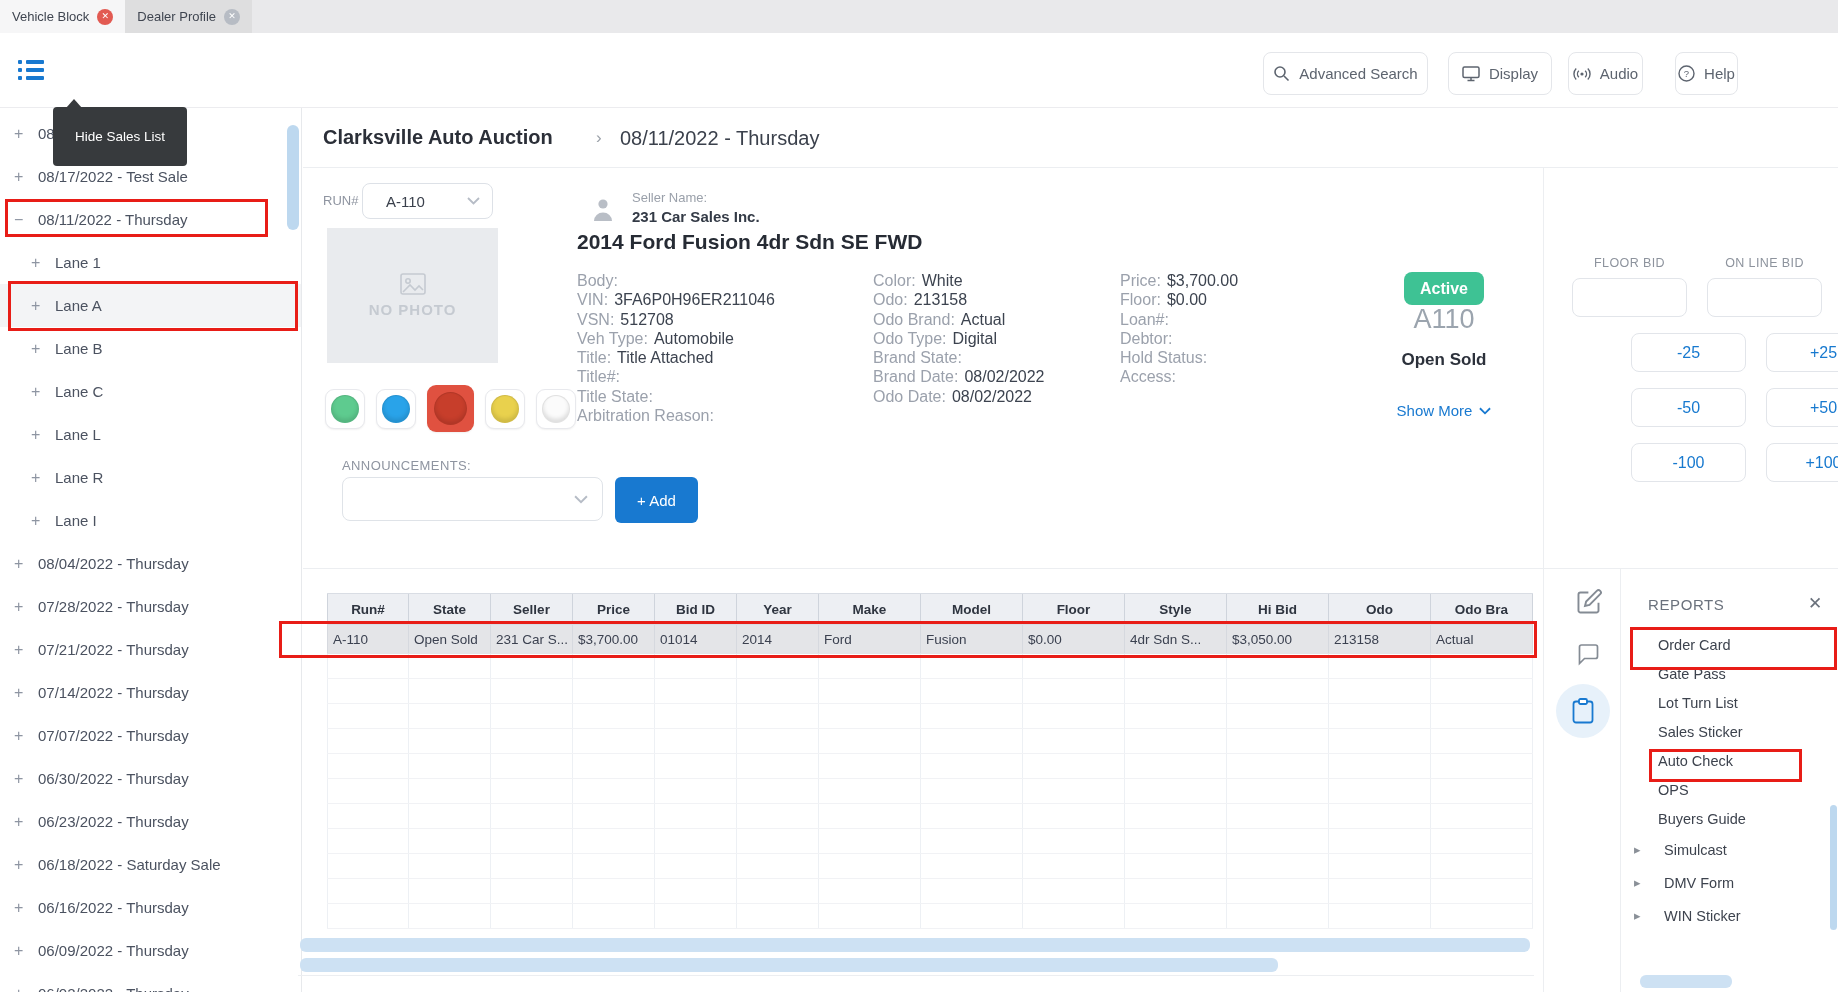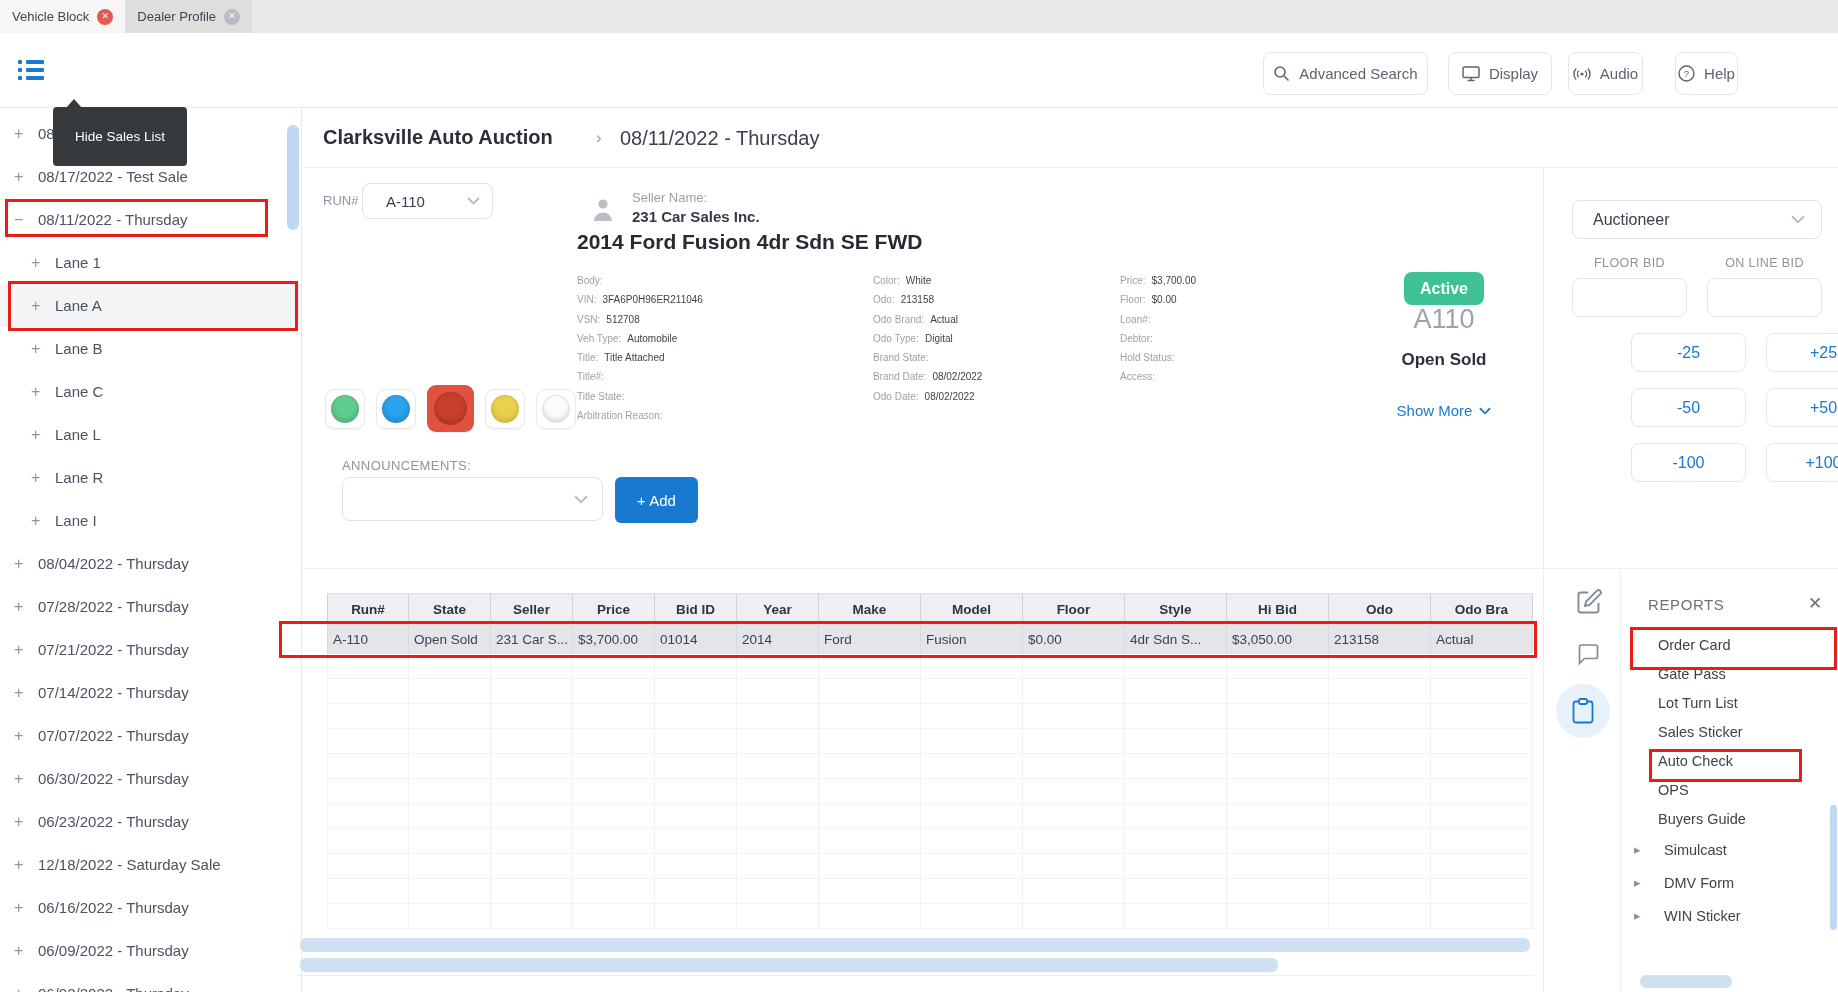--- a/index.html
+++ b/index.html
@@ -62,21 +62,21 @@
   .light{width:40px;height:40px;border:1px solid #e8e9ed;border-radius:9px;background:#fff;box-shadow:0 1px 2px rgba(0,0,0,.06);
          display:flex;align-items:center;justify-content:center;padding:0;cursor:pointer;}
   .light-dot{width:28px;height:28px;border-radius:50%;border:1px solid rgba(0,0,0,.10);box-shadow:inset 0 -3px 4px rgba(0,0,0,.12);}
   .light.selected{width:47px;height:47px;background:#e05140;border:none;}
   .light.selected .light-dot{width:33px;height:33px;filter:brightness(.92);}
   .seller-label{left:632px;top:190px;font-size:13px;color:#9aa0aa;}
   .seller-name{left:632px;top:208px;font-size:15px;color:#333a46;font-weight:bold;}
   .veh-title{left:577px;top:230px;font-size:21px;font-weight:bold;color:#262b34;}
 
   .kv-col{display:flex;flex-direction:column;}
-  .kv{font-size:10px;line-height:19.3px;white-space:nowrap;}
+  .kv{font-size:16px;line-height:19.3px;white-space:nowrap;}
   .kv .k{color:#9ba1ac;margin-right:6px;}
   .kv .v{color:#3c434f;}
   #col1{left:577px;top:271px;}
   #col2{left:873px;top:271px;}
   #col3{left:1120px;top:271px;}
 
   .badge{left:1404px;top:272px;width:80px;height:33px;background:#3ec294;border-radius:8px;color:#fff;font-weight:bold;font-size:16px;
          display:flex;align-items:center;justify-content:center;}
   .big-run{left:1384px;top:304px;width:120px;text-align:center;font-size:27px;color:#9ba4ae;}
   .veh-state{left:1384px;top:350px;width:120px;text-align:center;font-size:17px;font-weight:bold;color:#2c313b;}
@@ -262,21 +262,21 @@
       <div class="side-item">
         <span class="side-toggle">+</span>
         <span>06/30/2022 - Thursday</span>
       </div>
       <div class="side-item">
         <span class="side-toggle">+</span>
         <span>06/23/2022 - Thursday</span>
       </div>
       <div class="side-item">
         <span class="side-toggle">+</span>
-        <span>12/18/2022 - Saturday Sale</span>
+        <span>06/18/2022 - Saturday Sale</span>
       </div>
       <div class="side-item">
         <span class="side-toggle">+</span>
         <span>06/16/2022 - Thursday</span>
       </div>
       <div class="side-item">
         <span class="side-toggle">+</span>
         <span>06/09/2022 - Thursday</span>
       </div>
       <div class="side-item">
@@ -300,20 +300,28 @@
   <div class="abs crumb-cur">08/11/2022 - Thursday</div>
 
   <div class="abs run-label">RUN#</div>
   <div class="abs run-dd">
     <span>A-110</span>
     <svg class="chev" width="13" height="8" viewBox="0 0 13 8" fill="none" stroke="#b6bcc6" stroke-width="1.8">
         <polyline points="1,1 6.5,6.5 12,1"></polyline>
       </svg>
   </div>
 
+  <div class="abs photo">
+    <svg width="26" height="22" viewBox="0 0 26 22" fill="none" stroke="#c5cad1" stroke-width="1.6">
+        <rect x="1" y="1" width="24" height="20" rx="2"></rect>
+        <circle cx="8" cy="8" r="2.2"></circle>
+        <path d="M3 19 l7 -7 5 5 4 -4 4 4"></path>
+      </svg>
+    <span>NO PHOTO</span>
+  </div>
 
   <div class="abs lights">
 
   <button class="light">
         <span class="light-dot" style="background: rgb(94, 203, 143);"></span>
       </button>
       <button class="light">
         <span class="light-dot" style="background: rgb(41, 163, 233);"></span>
       </button>
       <button class="light selected">
@@ -378,26 +386,20 @@
 
   <div class="abs ann-label">ANNOUNCEMENTS:</div>
   <div class="abs ann-dd">
     <span></span>
     <svg class="chev" width="14" height="9" viewBox="0 0 13 8" fill="none" stroke="#b6bcc6" stroke-width="1.8">
         <polyline points="1,1 6.5,6.5 12,1"></polyline>
       </svg>
   </div>
   <button class="abs add-btn">+ Add</button>
 
-  <div class="abs auct-dd">
-    <span>Auctioneer</span>
-    <svg class="chev" width="14" height="9" viewBox="0 0 13 8" fill="none" stroke="#b6bcc6" stroke-width="1.8">
-        <polyline points="1,1 6.5,6.5 12,1"></polyline>
-      </svg>
-  </div>
   <div class="abs bid-col-label" style="left:1572px;">FLOOR BID</div>
   <div class="abs bid-col-label" style="left:1707px;">ON LINE BID</div>
   <input class="abs bid-input" style="left: 1572px;" value="">
   <input class="abs bid-input" style="left: 1707px;" value="">
   <div class="abs bid-rows">
 
   <div class="bid-row">
         <button class="bid-btn">-25</button>
         <button class="bid-btn">+25</button>
       </div>

